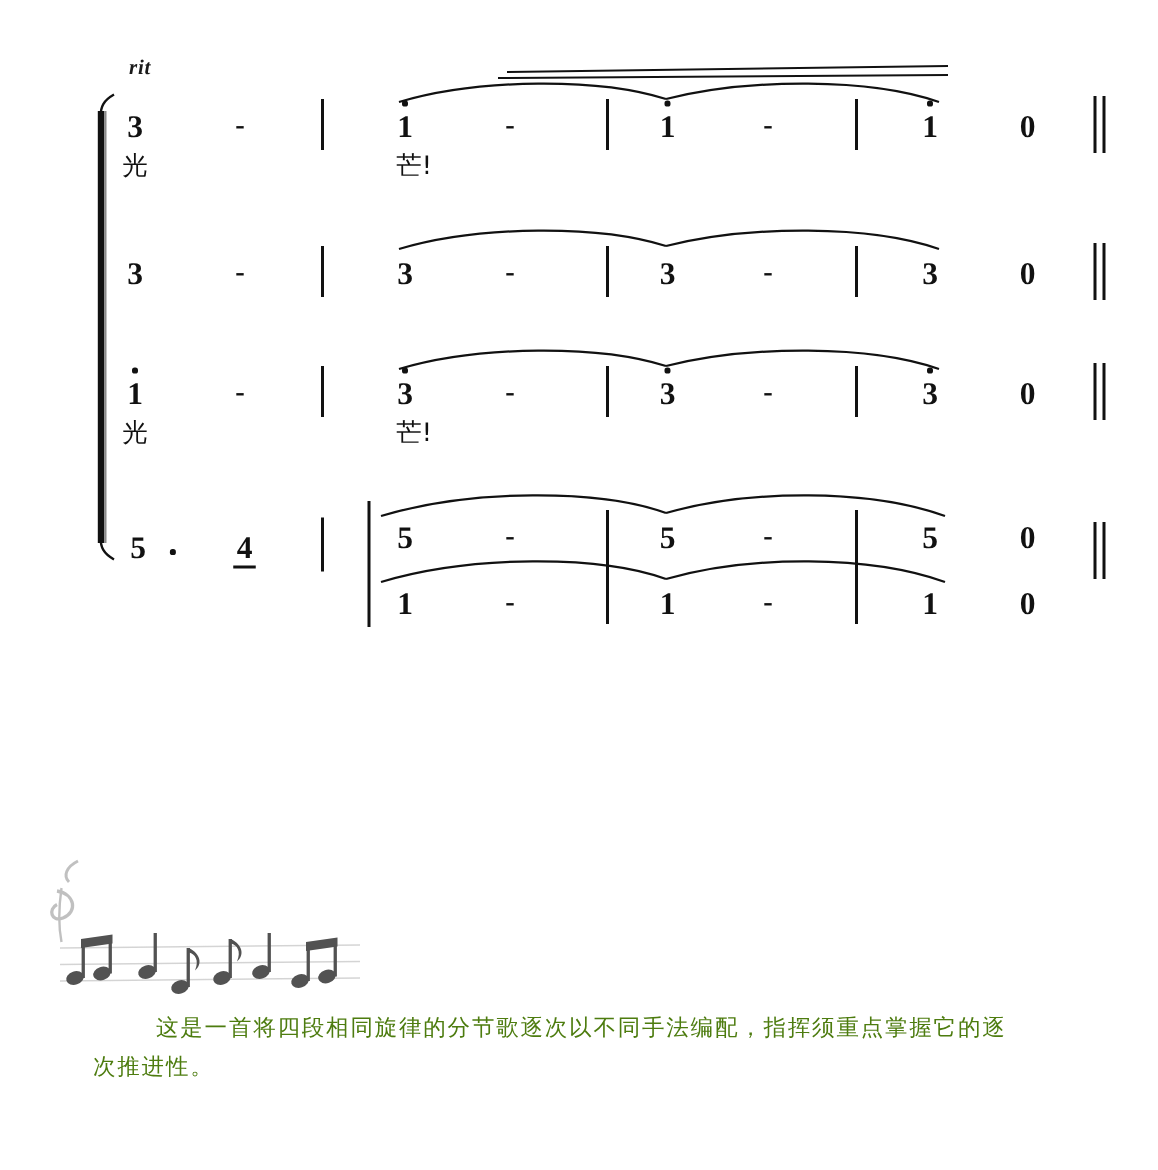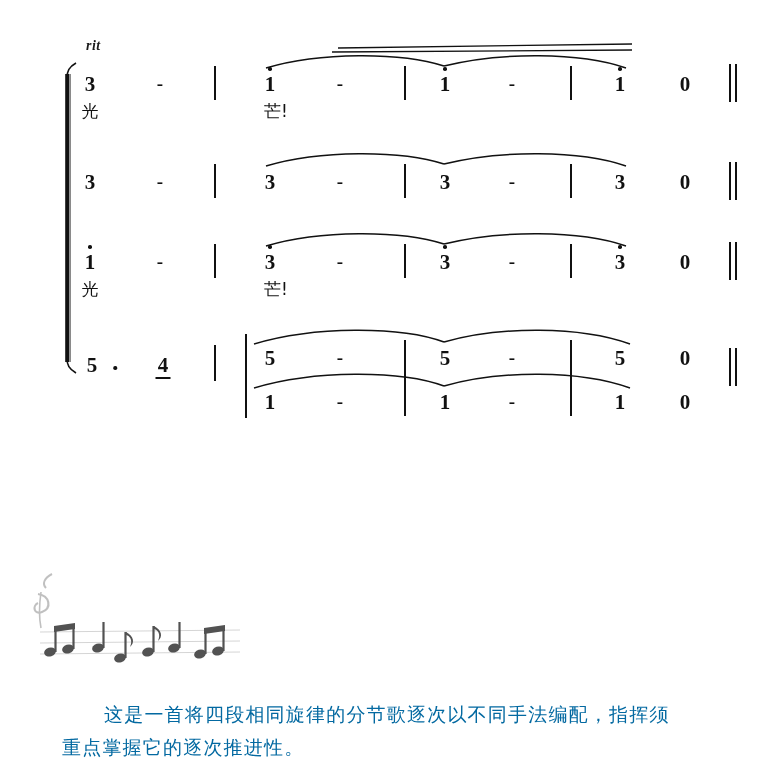--- a/index.html
+++ b/index.html
@@ -172,26 +172,25 @@
     width: 200px;
     height: 48px;
     opacity: 0.78;
   }
   .tips-body {
     position: absolute;
     left: 62px;
     top: 112px;
     width: 620px;
     font-family: "DejaVu Sans", "Liberation Sans", sans-serif;
-    font-size: 19px;
+    font-size: 15px;
     line-height: 1.75;
-    color: #0369a1;
+    color: #4d7c0f;
     text-indent: 42px;
     letter-spacing: 1.2px;
-    margin-top: 26px;
   }
 </style>
 </head>
 <body>
 
 <div id="score">
 
   <div class="expr-mark abs" style="left:66px; top:38px;">rit</div>
 
   <div class="system-bracket">

